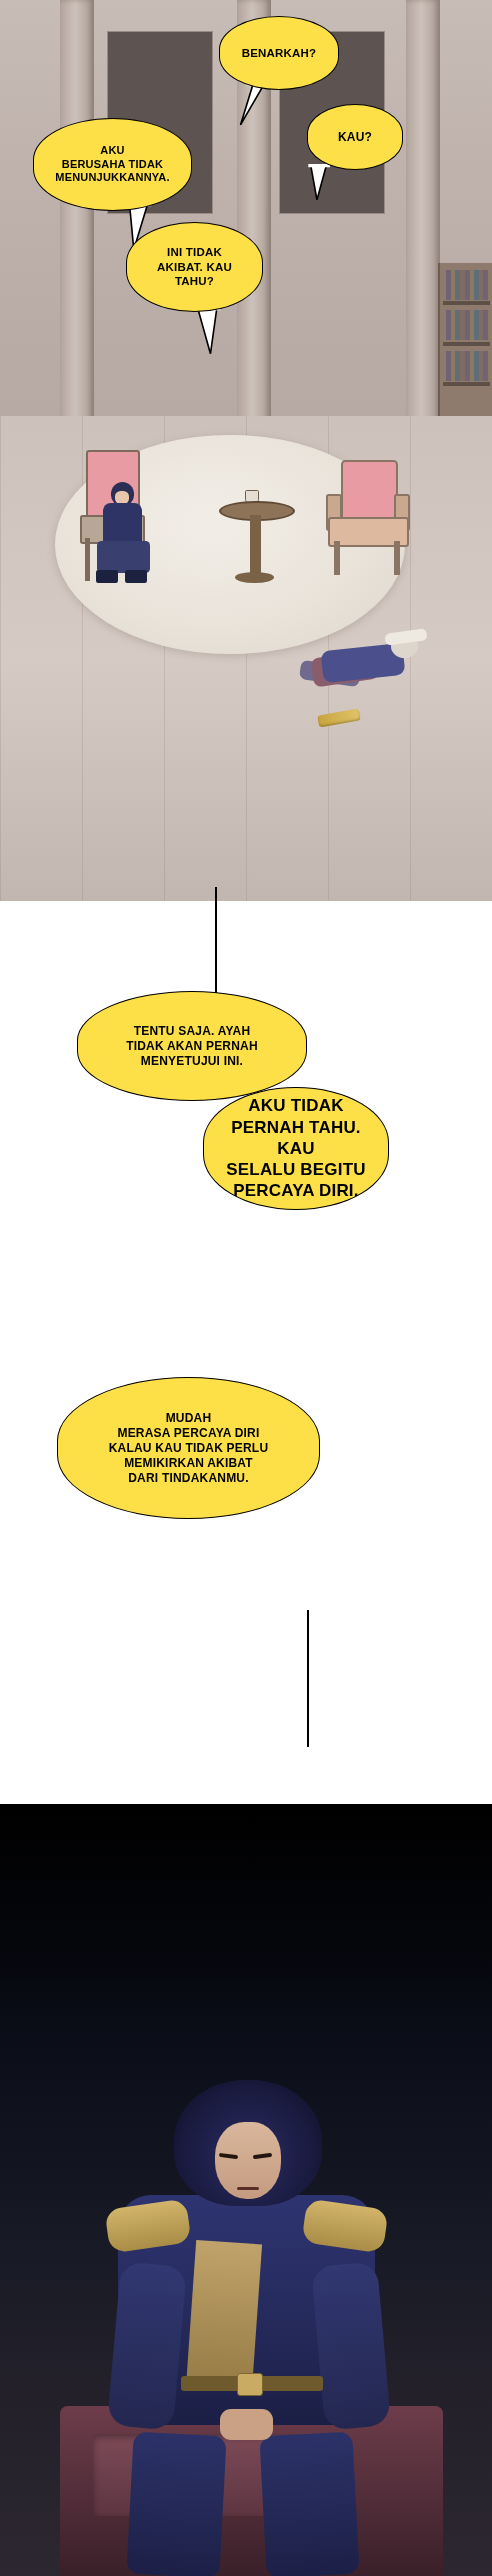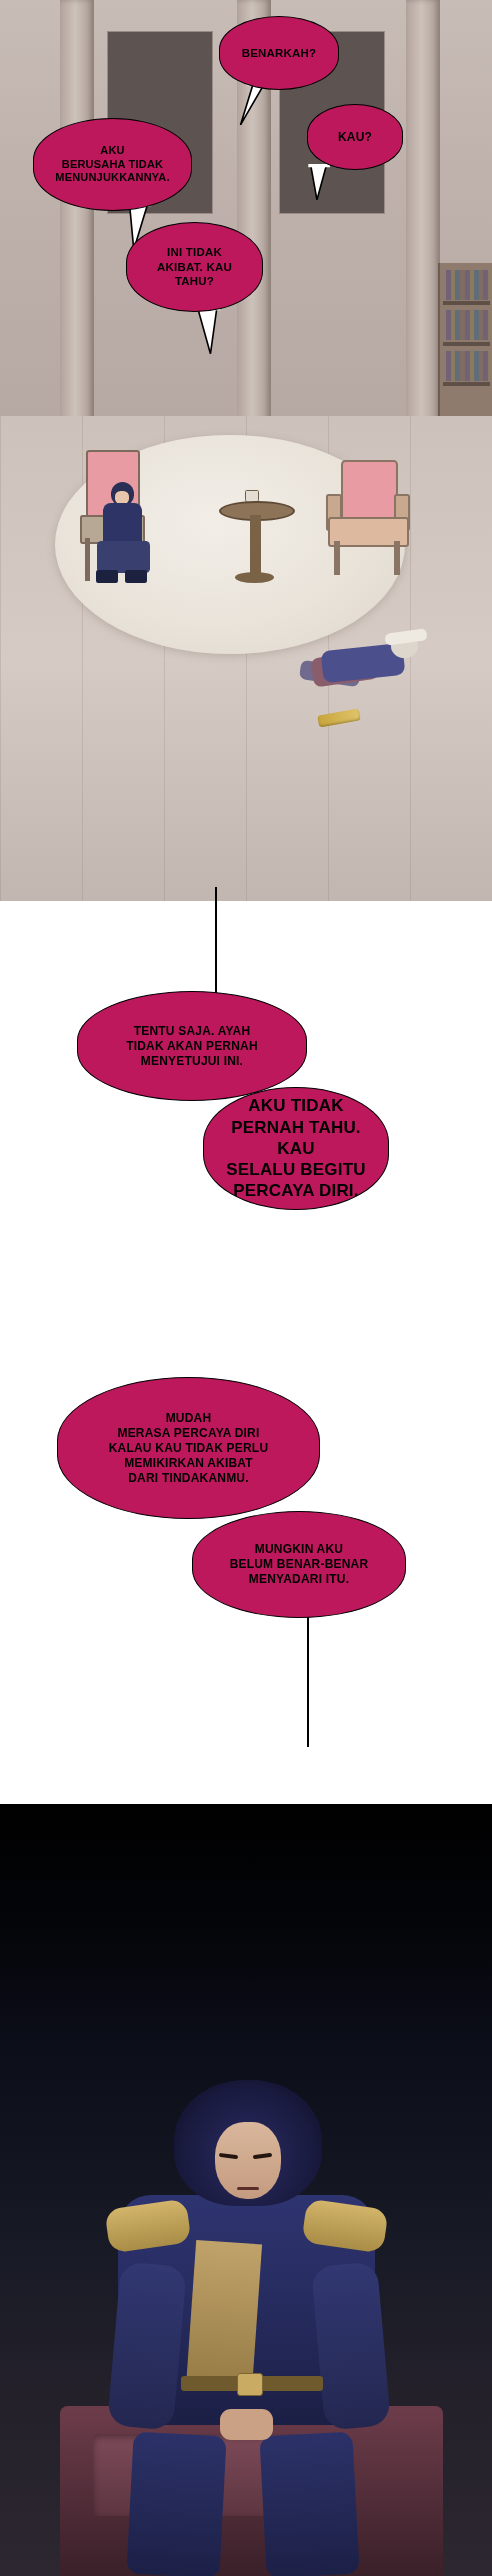--- a/index.html
+++ b/index.html
@@ -336,21 +336,21 @@
     position: absolute; top: 630px; width: 93px; height: 142px;
     background: linear-gradient(180deg,#2c3268,#1c2047);
     border-radius: 13px;
   }
   .final-leg.l1 { left: 130px; transform: rotate(3deg); }
   .final-leg.l2 { left: 263px; transform: rotate(-3deg); }
 
   
   .bubble {
     position: absolute;
-    background: #be185d;
+    background: #fde047;
     border: 1.6px solid #000000;
     border-radius: 50% / 45%;
     box-sizing: border-box;
     display: flex;
     align-items: center;
     justify-content: center;
     text-align: center;
     color: #000000;
     font-weight: 700;
     letter-spacing: 0.2px;
@@ -539,22 +539,17 @@
   </div>
 
   <div class="bubble" id="b7" style="left:57px; top:1377px; width:263px; height:142px; font-size:12px;">
     <span class="bubble-text">MUDAH
 MERASA PERCAYA DIRI
 KALAU KAU TIDAK PERLU
 MEMIKIRKAN AKIBAT
 DARI TINDAKANMU.</span>
   </div>
 
-  <div class="bubble" id="b8" style="left:192px; top:1511px; width:214px; height:107px; font-size:12px;">
-    <span class="bubble-text">MUNGKIN AKU
-BELUM BENAR-BENAR
-MENYADARI ITU.</span>
-  </div>
 
   <div class="tail-line" style="left:307px; top:1610px; height:137px;"></div>
 
 </div>
 
 
 </body></html>

